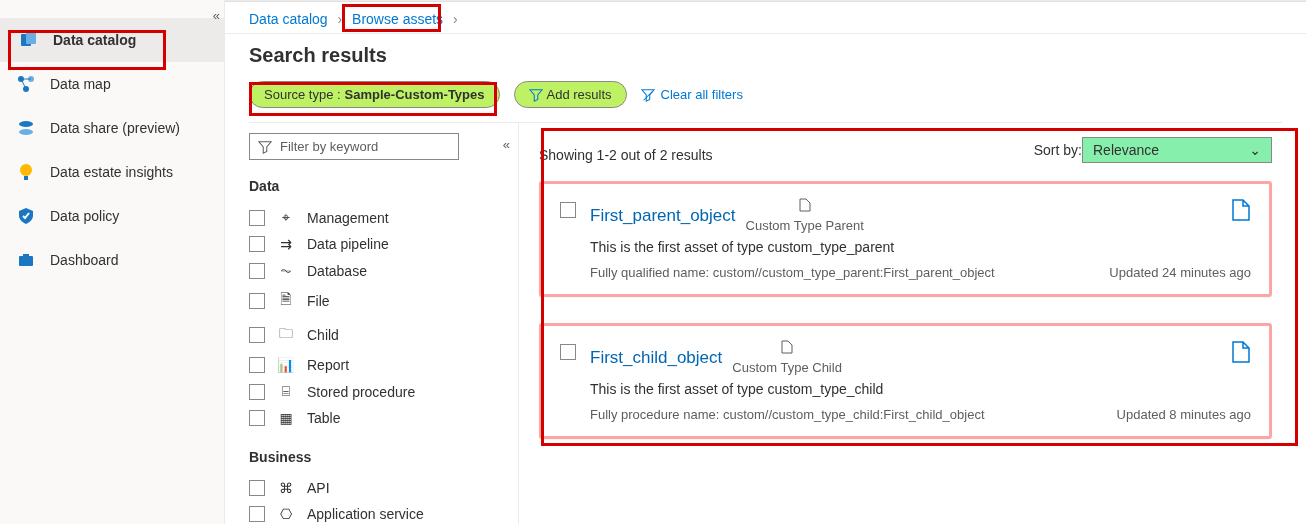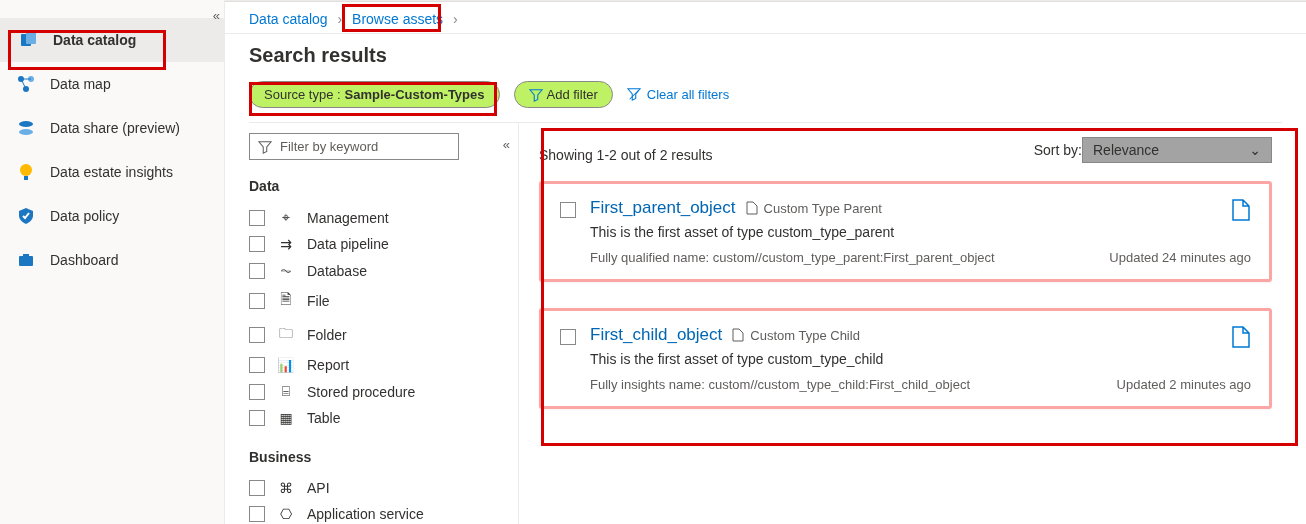--- a/index.html
+++ b/index.html
@@ -28,51 +28,51 @@
   .content { padding: 10px 24px 0 24px; }
   .page-title { font-size: 20px; font-weight: 600; margin-bottom: 14px; }
 
   .filter-row { display: flex; align-items: center; gap: 14px; margin-bottom: 14px; }
   .pill {
     border: 1px solid #8a8886; border-radius: 16px; padding: 5px 14px; font-size: 13px; background: #bef264;
     display: inline-flex; align-items: center; gap: 4px; cursor: pointer; white-space: nowrap;
   }
   .pill .bold { font-weight: 600; }
   .pill-btn { color: #323130; }
-  .link-btn { color: #0078d4; font-size: 13px; cursor: pointer; display: inline-flex; align-items: flex-start; gap: 6px; }
+  .link-btn { color: #0078d4; font-size: 13px; cursor: pointer; display: inline-flex; align-items: flex-end; gap: 6px; }
   .small-icon { width: 14px; height: 14px; }
 
   .body-cols { display: flex; gap: 0; border-top: 1px solid #edebe9; min-height: 400px; }
   .facet-col { width: 270px; padding: 10px 0 10px 0; border-right: 1px solid #edebe9; position: relative; }
   .facet-search {
     border: 1px solid #8a8886; width: 210px; padding: 5px 8px; font-size: 13px; color: #605e5c;
     display: flex; align-items: center; gap: 8px;
   }
   .facet-collapse { position: absolute; right: 10px; top: 14px; font-size: 13px; color: #605e5c; cursor: pointer; letter-spacing: -2px; }
   .facet-group { margin-top: 18px; }
   .facet-heading { font-weight: 600; margin-bottom: 10px; }
   .facet-item { display: flex; align-items: center; gap: 12px; padding: 5px 0; cursor: pointer; }
   .chk { width: 16px; height: 16px; border: 1px solid #8a8886; background: #fff; flex: 0 0 auto; }
   .facet-icon { width: 18px; text-align: center; color: #323130; }
   .facet-label { color: #323130; }
 
   .results-col { flex: 1; padding: 14px 10px 0 20px; }
   .results-header { display: flex; align-items: flex-end; justify-content: space-between; margin-bottom: 18px; font-size: 14px; }
   .sort-wrap { display: flex; align-items: center; }
-  .sort-select { border: 1px solid #8a8886; padding: 4px 10px; width: 190px; display: flex; justify-content: space-between; align-items: center; background: #a3a3a3; cursor: pointer; }
+  .sort-select { border: 1px solid #8a8886; padding: 4px 10px; width: 190px; display: flex; justify-content: space-between; align-items: center; background: #86efac; cursor: pointer; }
 
   .card {
     border: 3px solid #fca5a5; border-radius: 3px; padding: 14px 18px; margin-bottom: 26px;
     box-shadow: 0 1px 2px rgba(0,0,0,0.05); position: relative; display: flex; gap: 14px;
   }
   .card-chk { margin-top: 4px; }
   .card-body { flex: 1; }
   .card-title-row { display: flex; align-items: center; gap: 10px; margin-bottom: 6px; }
   .asset-link { color: #0066b4; font-size: 17px; font-weight: 400; text-decoration: none; cursor: pointer; }
-  .type-badge { color: #605e5c; font-size: 13px; display: inline-flex; align-items: center; gap: 6px; }
+  .type-badge { color: #605e5c; font-size: 13px; display: inline-flex; align-items: center; gap: 6px; flex-direction: column; }
   .card-desc { color: #323130; font-size: 14px; margin-bottom: 10px; }
   .card-fqn { color: #605e5c; font-size: 13px; }
   .card-time { color: #605e5c; font-size: 13px; }
   .card-bottom { display: flex; justify-content: space-between; align-items: center; }
   .doc-icon { position: absolute; right: 18px; top: 14px; color: #0078d4; }
 
   
   .redbox { position: absolute; border: 3px solid #d40000; pointer-events: none; }
 </style>
 </head>
@@ -161,21 +161,21 @@
 
     <div class="filter-row">
       <div class="pill">
         <span>Source type : </span>
         <span class="bold">Sample-Custom-Types</span>
       </div>
       <div class="pill pill-btn">
         <svg class="small-icon" viewBox="0 0 16 16">
             <path d="M1 2 h14 l-5 6 v5 l-4 2 v-7 z" fill="none" stroke="#0078d4" stroke-width="1.2"></path>
           </svg>
-        <span>Add filter</span>
+        <span>Add results</span>
       </div>
       <div class="link-btn">
         <svg class="small-icon" viewBox="0 0 16 16">
             <path d="M1 2 h14 l-5 6 v5 l-4 2 v-7 z" fill="none" stroke="#0078d4" stroke-width="1.2"></path>
             <line x1="3" y1="14" x2="13" y2="4" stroke="#0078d4" stroke-width="1.2"></line>
           </svg>
         <span>Clear all filters</span>
       </div>
     </div>
 
@@ -208,21 +208,21 @@
               <span class="facet-label">Database</span>
             </div>
           <div class="facet-item">
               <span class="chk"></span>
               <span class="facet-icon">🗎</span>
               <span class="facet-label">File</span>
             </div>
           <div class="facet-item">
               <span class="chk"></span>
               <span class="facet-icon">🗀</span>
-              <span class="facet-label">Folder</span>
+              <span class="facet-label">Child</span>
             </div>
           <div class="facet-item">
               <span class="chk"></span>
               <span class="facet-icon">📊</span>
               <span class="facet-label">Report</span>
             </div>
           <div class="facet-item">
               <span class="chk"></span>
               <span class="facet-icon">⌸</span>
               <span class="facet-label">Stored procedure</span>
@@ -293,22 +293,22 @@
               <a class="asset-link">First_child_object</a>
               <span class="type-badge">
                 <svg width="12" height="14" viewBox="0 0 12 14">
                     <path d="M1 1 h6 l4 4 v8 h-10 z" fill="none" stroke="#605e5c"></path>
                   </svg>
                 <span>Custom Type Child</span>
               </span>
             </div>
             <div class="card-desc">This is the first asset of type custom_type_child</div>
             <div class="card-bottom">
-              <span class="card-fqn">Fully insights name: custom//custom_type_child:First_child_object</span>
-              <span class="card-time">Updated 2 minutes ago</span>
+              <span class="card-fqn">Fully procedure name: custom//custom_type_child:First_child_object</span>
+              <span class="card-time">Updated 8 minutes ago</span>
             </div>
           </div>
           <span class="doc-icon">
             <svg width="20" height="24" viewBox="0 0 20 24">
                 <path d="M2 2 h10 l6 6 v14 h-16 z M12 2 v6 h6" fill="none" stroke="#0078d4" stroke-width="1.5"></path>
               </svg>
           </span>
         </div>
 
       </div>

